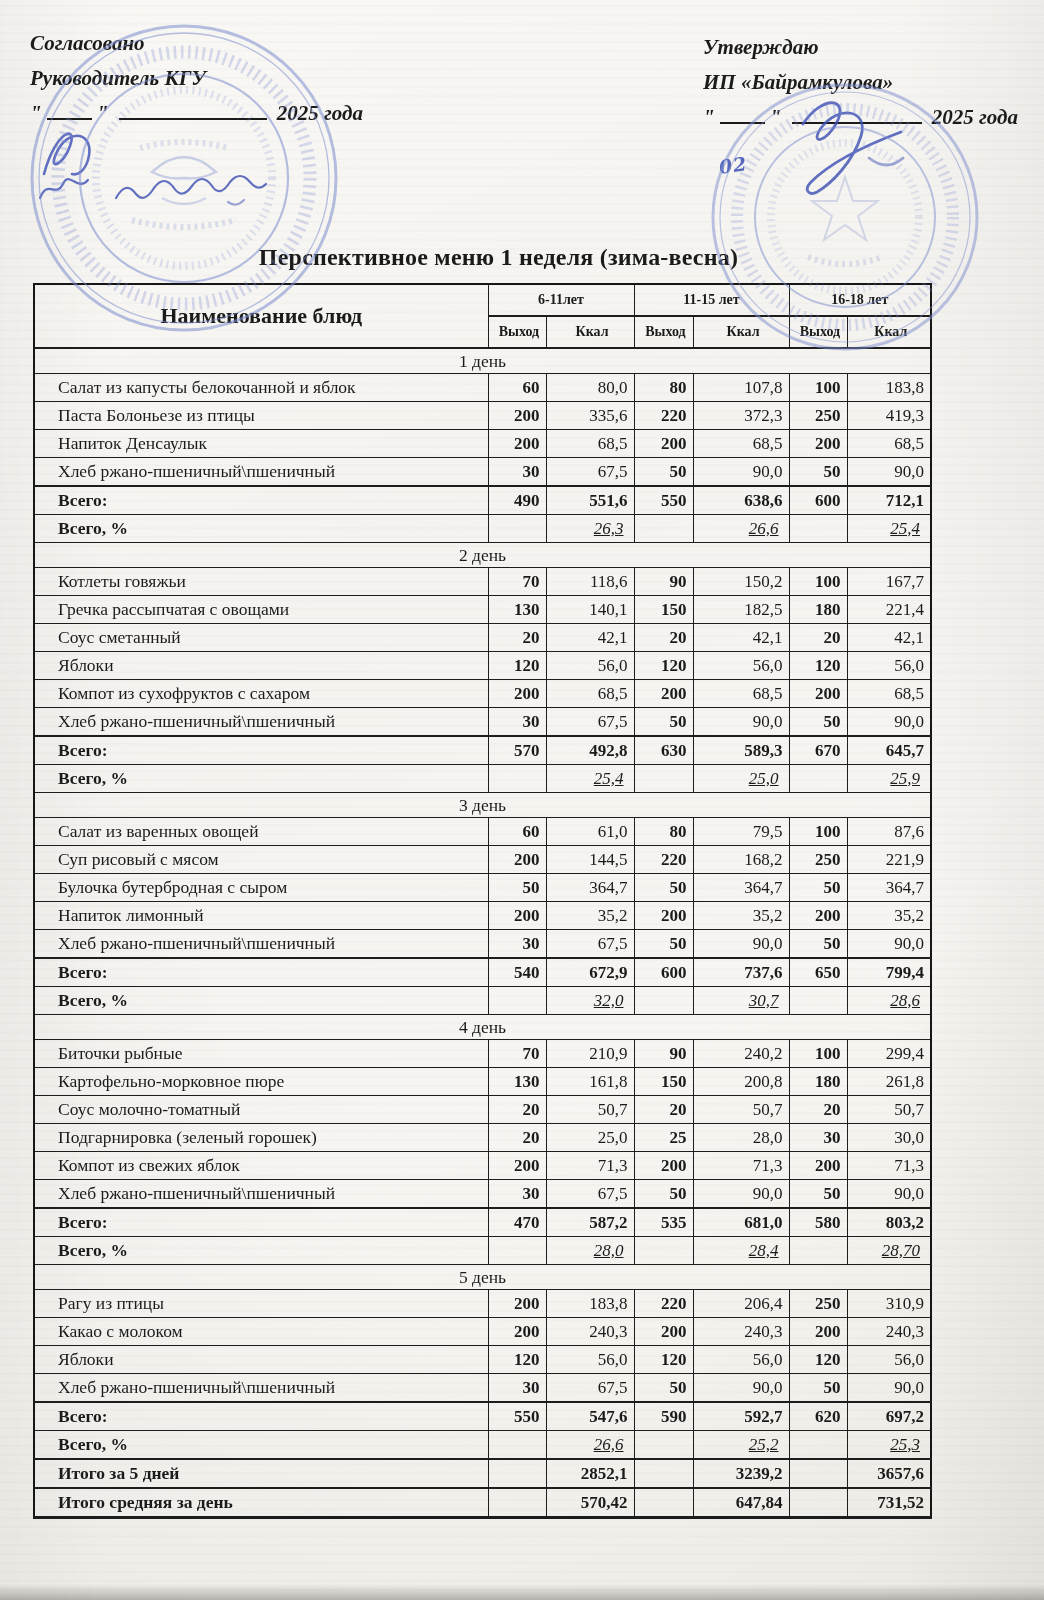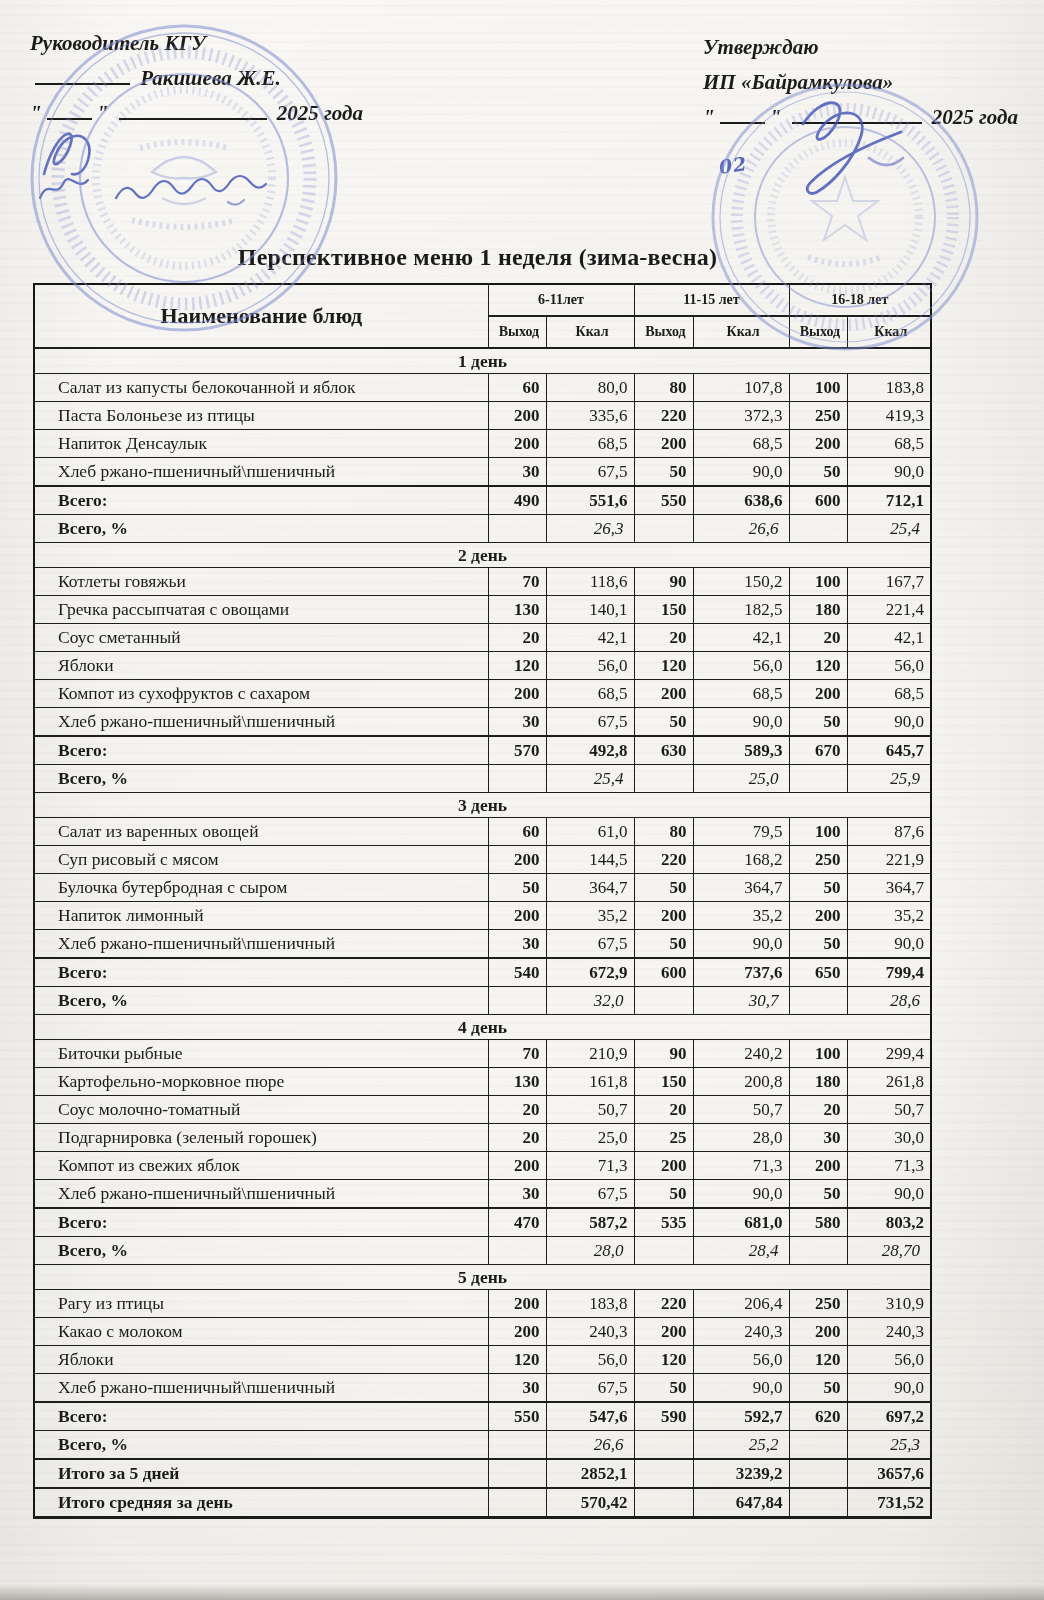--- a/index.html
+++ b/index.html
@@ -27,36 +27,36 @@
   .uline{display:inline-block;border-bottom:2.2px solid #1b1b1b;height:.85em;vertical-align:baseline;margin:0 5px;}
   .w45{width:45px;} .w60{width:60px;} .w95{width:95px;} .w130{width:130px;} .w150{width:148px;}
   .q{font-style:italic;font-weight:bold;}
   
   .ink-svg{position:absolute;pointer-events:none;z-index:3;}
   .hand-day{position:absolute;z-index:3;font-family:"DejaVu Serif",serif;font-size:19px;font-style:italic;
     color:#3c4fb4;transform:rotate(-8deg);letter-spacing:1px;opacity:.85;}
   
   .stamp{position:absolute;z-index:2;pointer-events:none;}
   
-  .doc-title{position:absolute;left:29px;top:244px;width:897px;text-align:center;z-index:1;
+  .doc-title{position:absolute;left:50px;top:244px;width:897px;text-align:center;z-index:1;
     font-size:24px;font-weight:bold;letter-spacing:.2px;}
   
   table.menu{position:absolute;left:33px;top:283px;width:897px;z-index:1;
     border-collapse:collapse;table-layout:fixed;border:2.5px solid #161616;}
   .menu th,.menu td{border:1.5px solid #1d1d1d;overflow:hidden;white-space:nowrap;}
   .menu thead th{height:28px;font-size:14px;font-weight:bold;border-bottom-width:2px;}
   .menu thead .name-h{font-size:22px;}
   .menu thead .sub{ text-align:center;padding-left:5px;}
   .menu td{height:25px;font-size:17px;}
-  td.band{height:22px;text-align:center;font-weight:bold;font-size:17.5px;}
+  td.band{height:22px;text-align:center;font-weight:normal;font-size:17.5px;}
   td.name-cell{text-align:left;padding-left:23px;font-size:17.5px;}
   td.num{text-align:right;padding-right:6px;}
   td.vout{font-weight:bold;}
   tr.total-row td{font-weight:bold;border-top-width:2px;}
-  td.pct-num{font-style:italic;padding-right:10px;}
+  td.pct-num{font-style:italic;padding-right:10px;text-decoration:underline;}
   tr.pct-row td.name-cell{font-weight:bold;}
   tr.grand-row td{font-weight:bold;border-top-width:2px;}
   tbody tr:last-child td{border-bottom-width:3px;}
 </style>
 </head>
 <body>
 
 <div class="sheet">
 
   <svg class="stamp" style="left:12px;top:12px;" width="340" height="340" viewBox="0 0 340 340">
@@ -79,25 +79,22 @@
       <circle cx="145" cy="145" r="125" stroke-width="1.2"></circle>
       <circle cx="145" cy="145" r="90" stroke-width="2"></circle>
       <circle cx="145" cy="145" r="108" stroke-width="12" stroke-dasharray="2.4 4.4" opacity="0.55"></circle>
       <circle cx="145" cy="145" r="74" stroke-width="8" stroke-dasharray="2 4" opacity="0.4"></circle>
       <path d="M145,105 l8,24 25,0 -20,15 8,24 -21,-15 -21,15 8,-24 -20,-15 25,0z" stroke-width="2" opacity="0.6"></path>
       <path d="M108,185 q37,14 74,0" stroke-width="6" stroke-dasharray="3 4" opacity="0.45"></path>
     </g>
   </svg>
 
   <div class="approve left">
+    <div class="ap-line">Согласовано</div>
     <div class="ap-line">Руководитель КГУ</div>
-    <div class="ap-line">
-      <span class="uline w95"></span>
-      <span>Ракишева Ж.Е.</span>
-    </div>
     <div class="ap-line">
       <span class="q">"</span><span class="uline w45"></span><span class="q">"</span>
       <span class="uline w150"></span>
       <span>2025 года</span>
     </div>
 
     <svg class="ink-svg" style="left:0px;top:92px;" width="130" height="72" viewBox="0 0 130 72">
       <g fill="none" stroke="#3c4fb4" stroke-width="2.6" opacity="0.8" stroke-linecap="round">
         <path d="M14,56 C26,12 48,6 40,28 C34,46 18,54 26,36 C38,8 66,14 58,42 C55,52 48,58 42,56"></path>
       </g>

